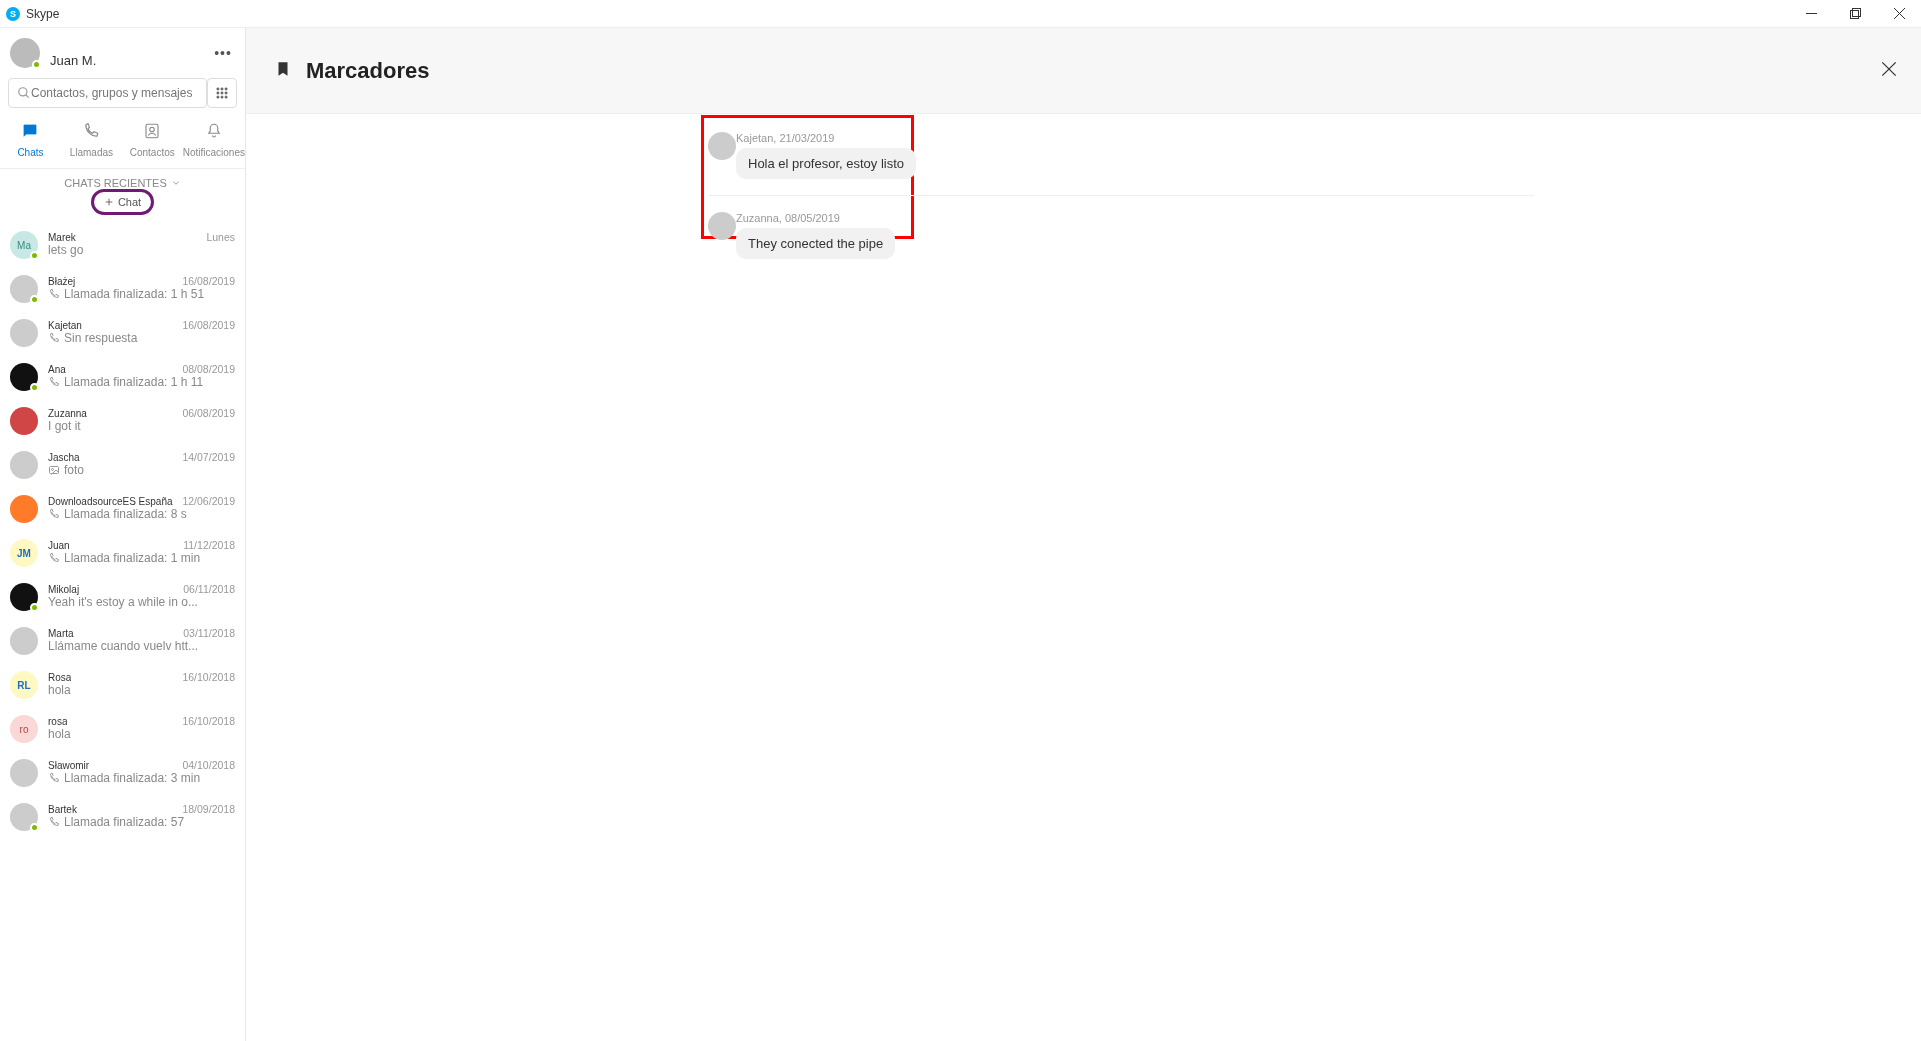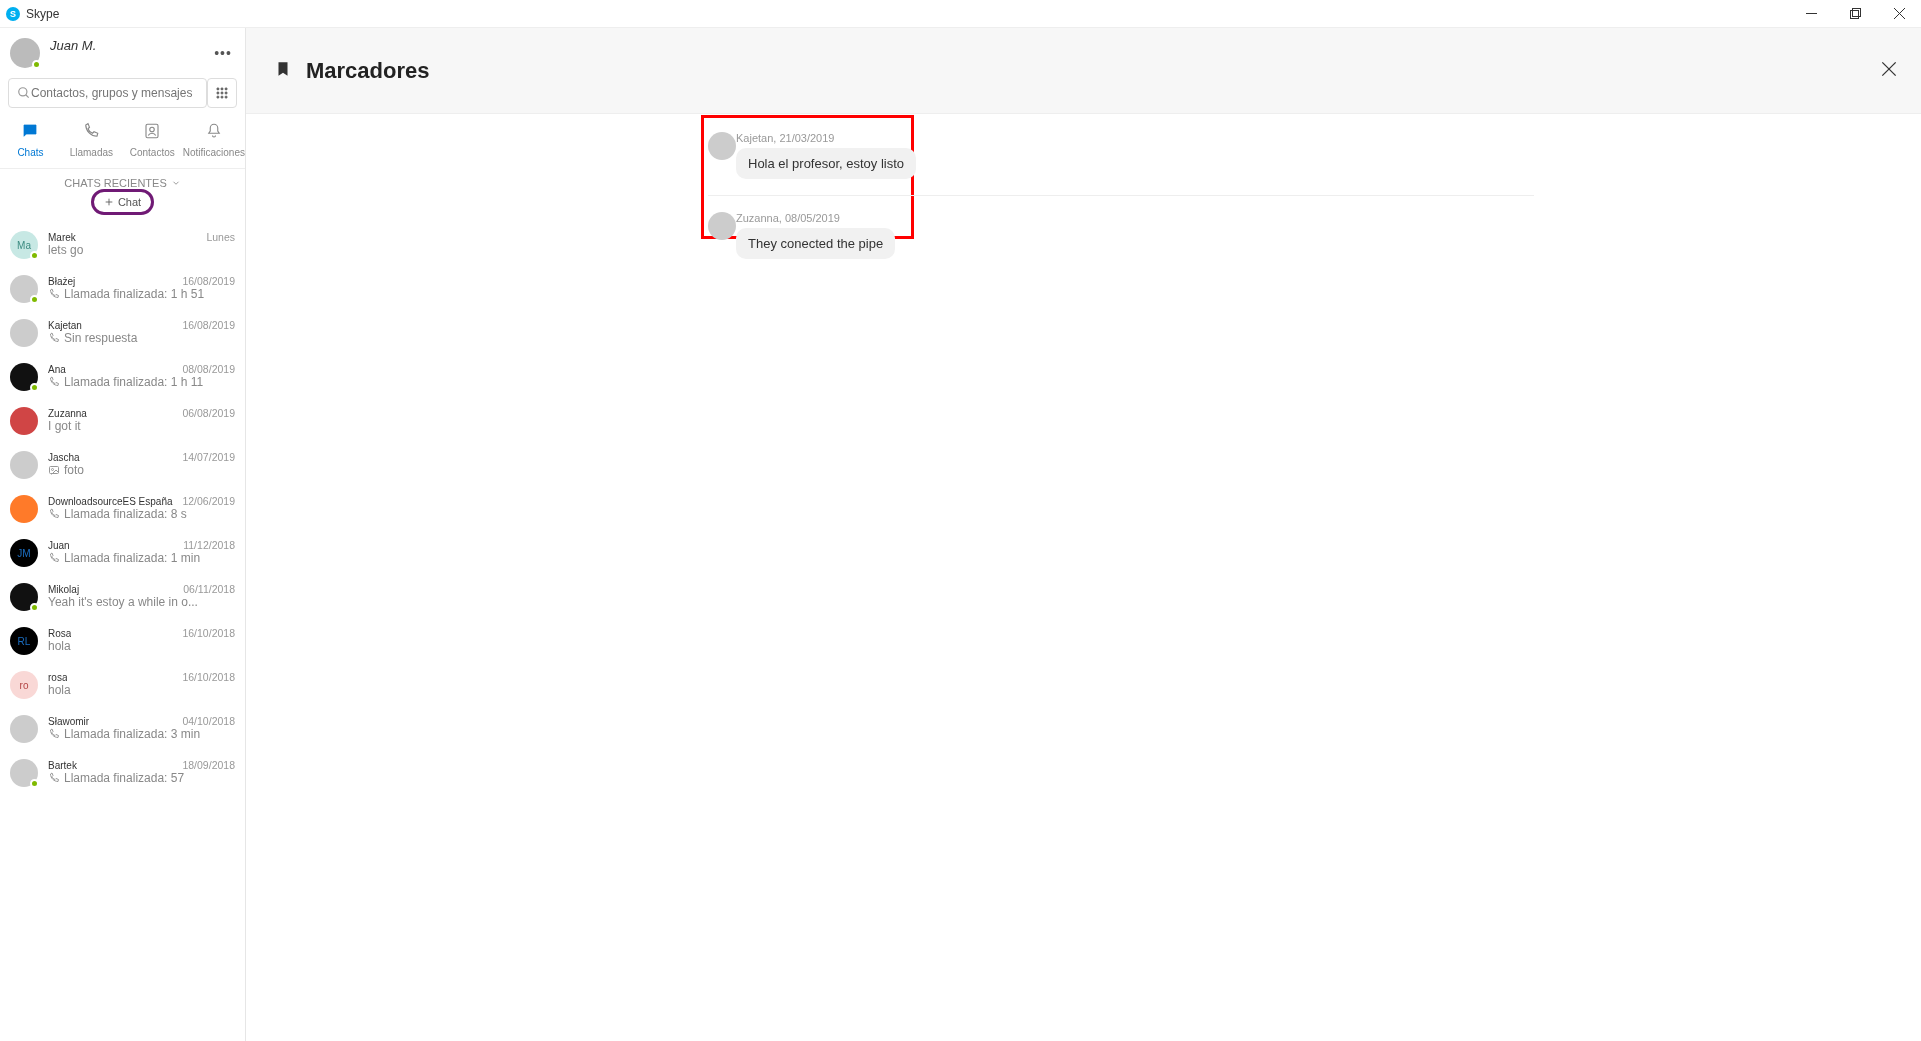--- a/index.html
+++ b/index.html
@@ -14,21 +14,21 @@
 .titlebar-ctrls .ctrl { width: 44px; height: 28px; display: flex; align-items: center; justify-content: center; cursor: default; }
 .titlebar-ctrls svg { stroke: #333; }
 
 
 .app { display: flex; height: calc(1041px - 28px); }
 .sidebar { width: 246px; border-right: 1px solid #e6e6e6; display: flex; flex-direction: column; background: #fff; position: relative; }
 .main { flex: 1; display: flex; flex-direction: column; background: #fff; }
 
 
 .sb-header { height: 50px; display: flex; align-items: center; padding: 0 10px; justify-content: space-between; }
-.sb-user { display: flex; align-items: flex-start; gap: 10px; font-style: italic; }
+.sb-user { display: flex; align-items: flex-end; gap: 10px; }
 .avatar { width: 30px; height: 30px; border-radius: 50%; background: #bbb; position: relative; display: inline-flex; align-items: center; justify-content: center; color:#fff; font-size: 11px;}
 .status-dot { width: 9px; height: 9px; border-radius: 50%; background: #7fba00; position: absolute; bottom: -1px; right: -1px; border: 2px solid #fff; }
 .more-dots { color: #555; font-size: 14px; letter-spacing: 1px; cursor: pointer; width:24px; text-align:center;}
 
 
 .sb-search-row { display: flex; padding: 0 8px 8px; align-items:center;}
 .sb-search { flex: 1; height: 30px; border: 1px solid #ddd; border-radius: 4px; display: flex; align-items: center; padding: 0 8px; color: #888; background:#fff;}
 .sb-search input { border: none; outline: none; font-size: 12px; flex: 1; color:#555; background:transparent;}
 .dialpad-btn { width: 30px; height: 30px; border: 1px solid #ddd; border-radius: 4px; display: flex; align-items: center; justify-content: center; cursor: pointer; }
 .dialpad-btn svg { stroke:#666; }
@@ -52,21 +52,21 @@
 .ci-avatar { width: 28px; height: 28px; border-radius: 50%; background: #ccc; position: relative; display:inline-flex; align-items:center; justify-content:center; font-size:10px; color:#fff; flex-shrink:0;}
 .ci-body { flex: 1; min-width: 0; }
 .ci-top { display: flex; justify-content: space-between; align-items:baseline;}
 .ci-name { font-size: 10px; color: #333; white-space: nowrap; overflow: hidden; text-overflow: ellipsis; }
 .ci-date { font-size: 10.5px; color: #999; white-space:nowrap; margin-left:6px;}
 .ci-preview { font-size: 12px; color: #888; white-space: nowrap; overflow: hidden; text-overflow: ellipsis; display:flex; align-items:center; gap:4px;}
 .ci-preview svg{flex-shrink:0;}
 
 
 .av-teal{background:#c7e8e4;color:#3b8b81;}
-.av-blue{background:#000000;color:#1b6ec2;}
+.av-blue{background:#fef9c3;color:#1b6ec2;font-weight:bold;}
 .av-orange{background:#ff7a29;}
 .av-pink{background:#f9d8d6;color:#b34544;}
 .av-black{background:#111;}
 .av-red{background:#d04545;}
 
 
 .main-hdr { height: 86px; display: flex; align-items: center; padding: 0 28px; border-bottom: 1px solid #eee; position: relative; background: #f7f7f7;}
 .bm-icon { margin-right: 14px; }
 .main-title { font-size: 22px; font-weight: 700; color: #222; }
 .close-main { position: absolute; right: 22px; top: 50%; transform: translateY(-50%); cursor: pointer; }
@@ -332,20 +332,32 @@
             <div class="ci-top">
               <span class="ci-name">Mikolaj</span>
               <span class="ci-date">06/11/2018</span>
             </div>
             <div class="ci-preview">
               <span>Yeah it's estoy a while in o...</span>
             </div>
           </div>
         </div>
         <div class="chat-item">
+          <span class="ci-avatar "></span>
+          <div class="ci-body">
+            <div class="ci-top">
+              <span class="ci-name">Marta</span>
+              <span class="ci-date">03/11/2018</span>
+            </div>
+            <div class="ci-preview">
+              <span>Llámame cuando vuelv htt...</span>
+            </div>
+          </div>
+        </div>
+        <div class="chat-item">
           <span class="ci-avatar av-blue">RL</span>
           <div class="ci-body">
             <div class="ci-top">
               <span class="ci-name">Rosa</span>
               <span class="ci-date">16/10/2018</span>
             </div>
             <div class="ci-preview">
               <span>hola</span>
             </div>
           </div>

